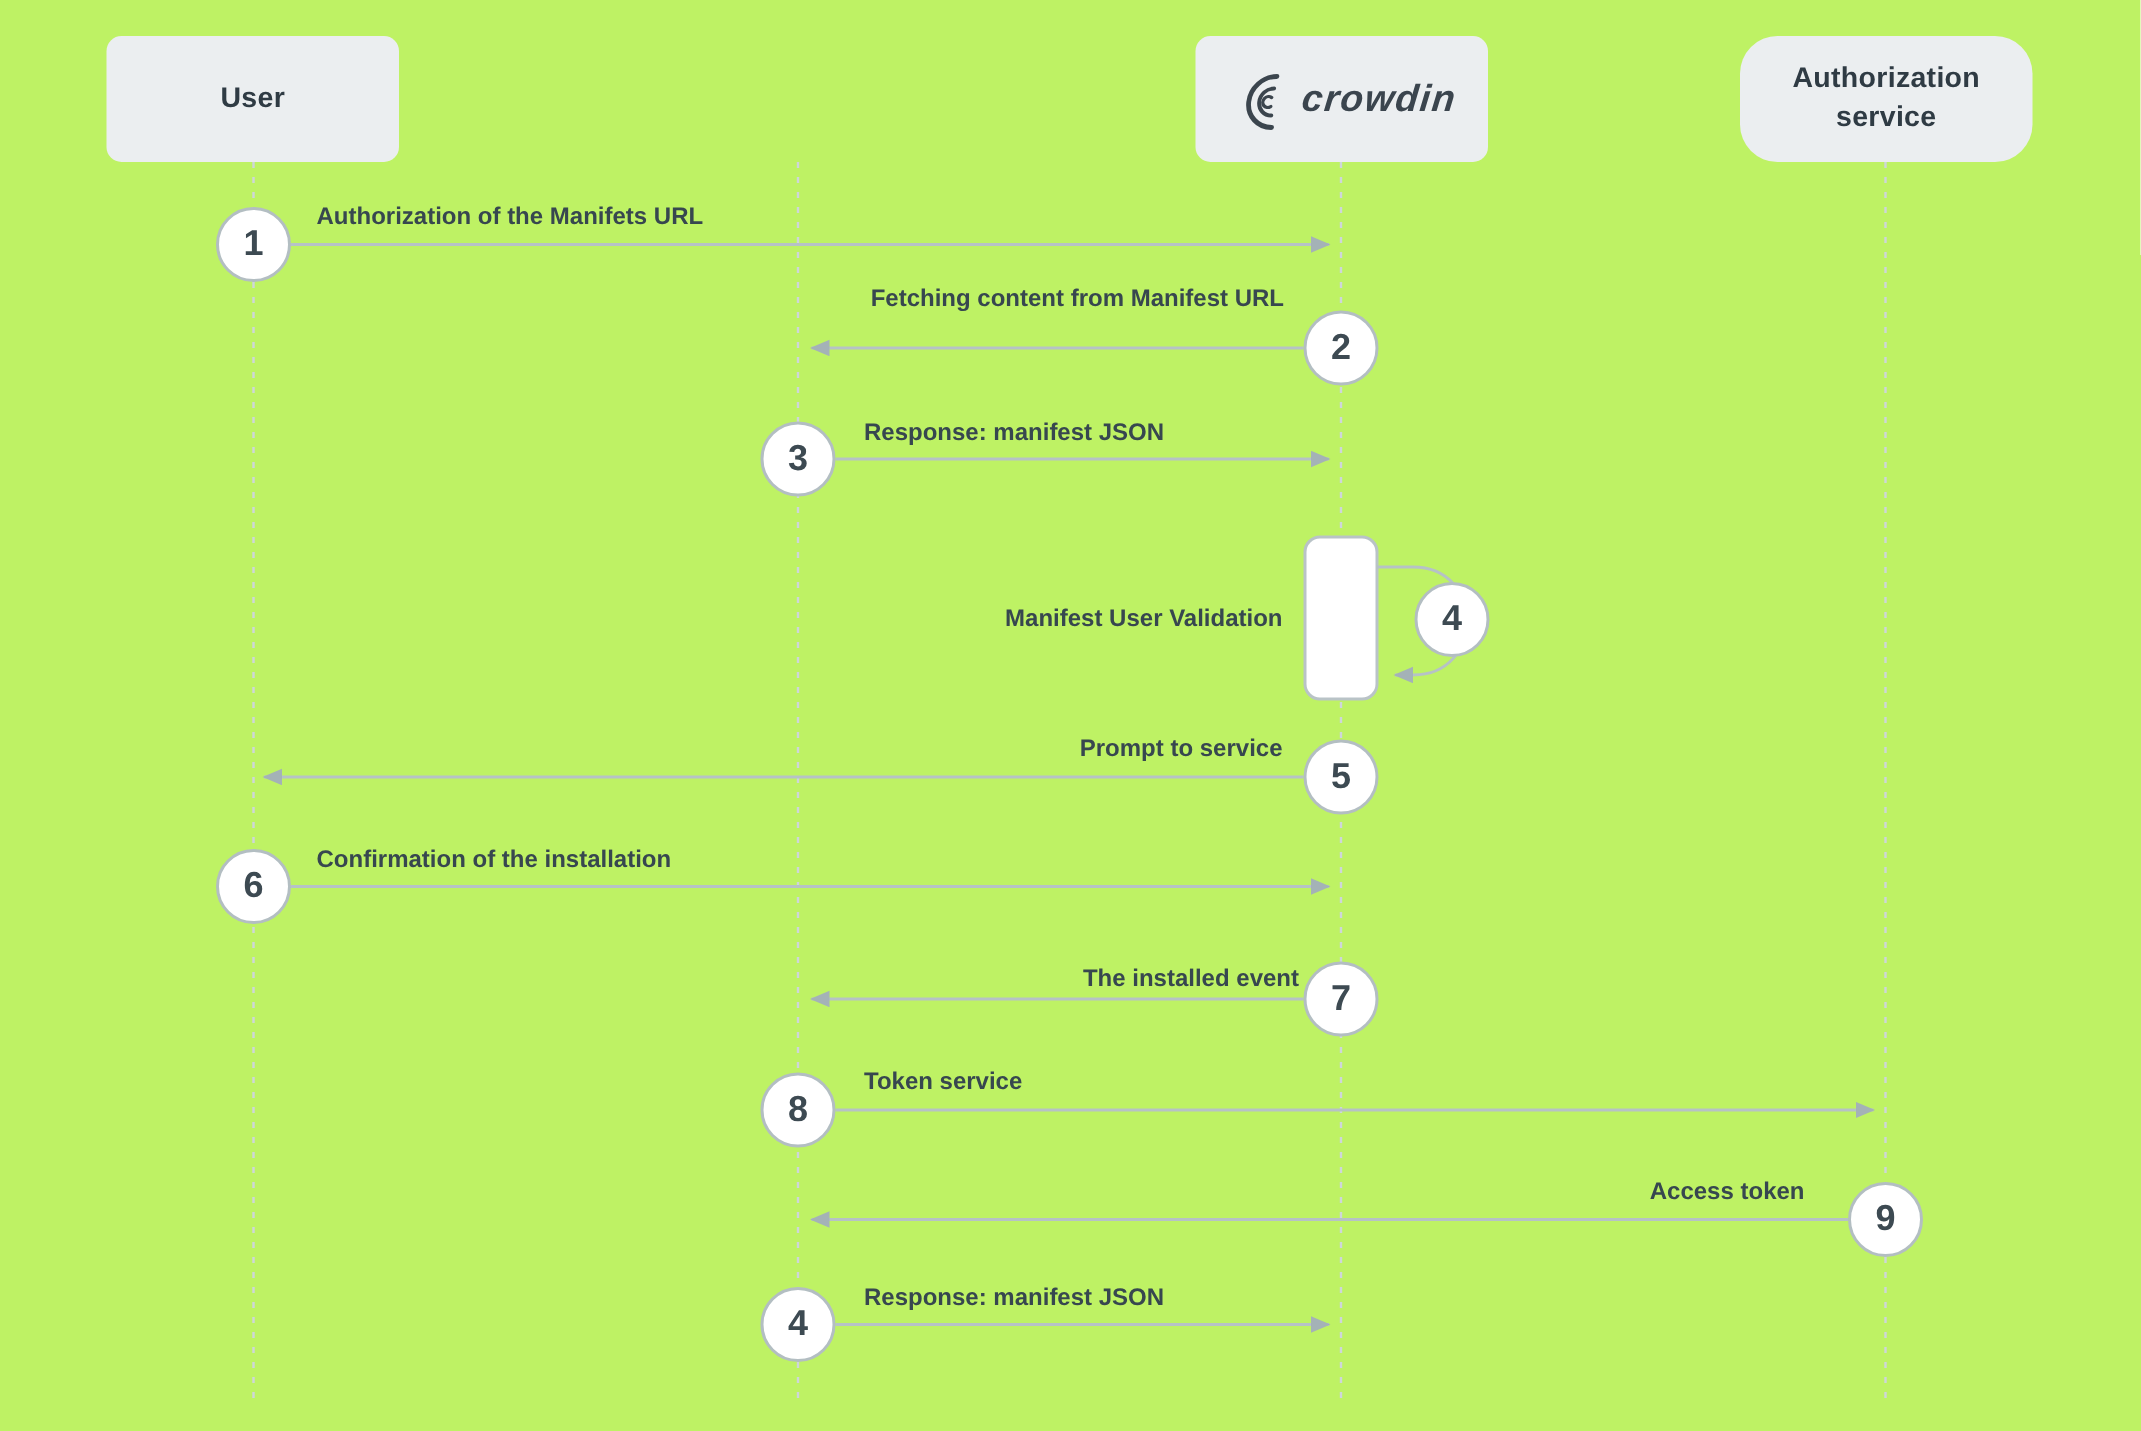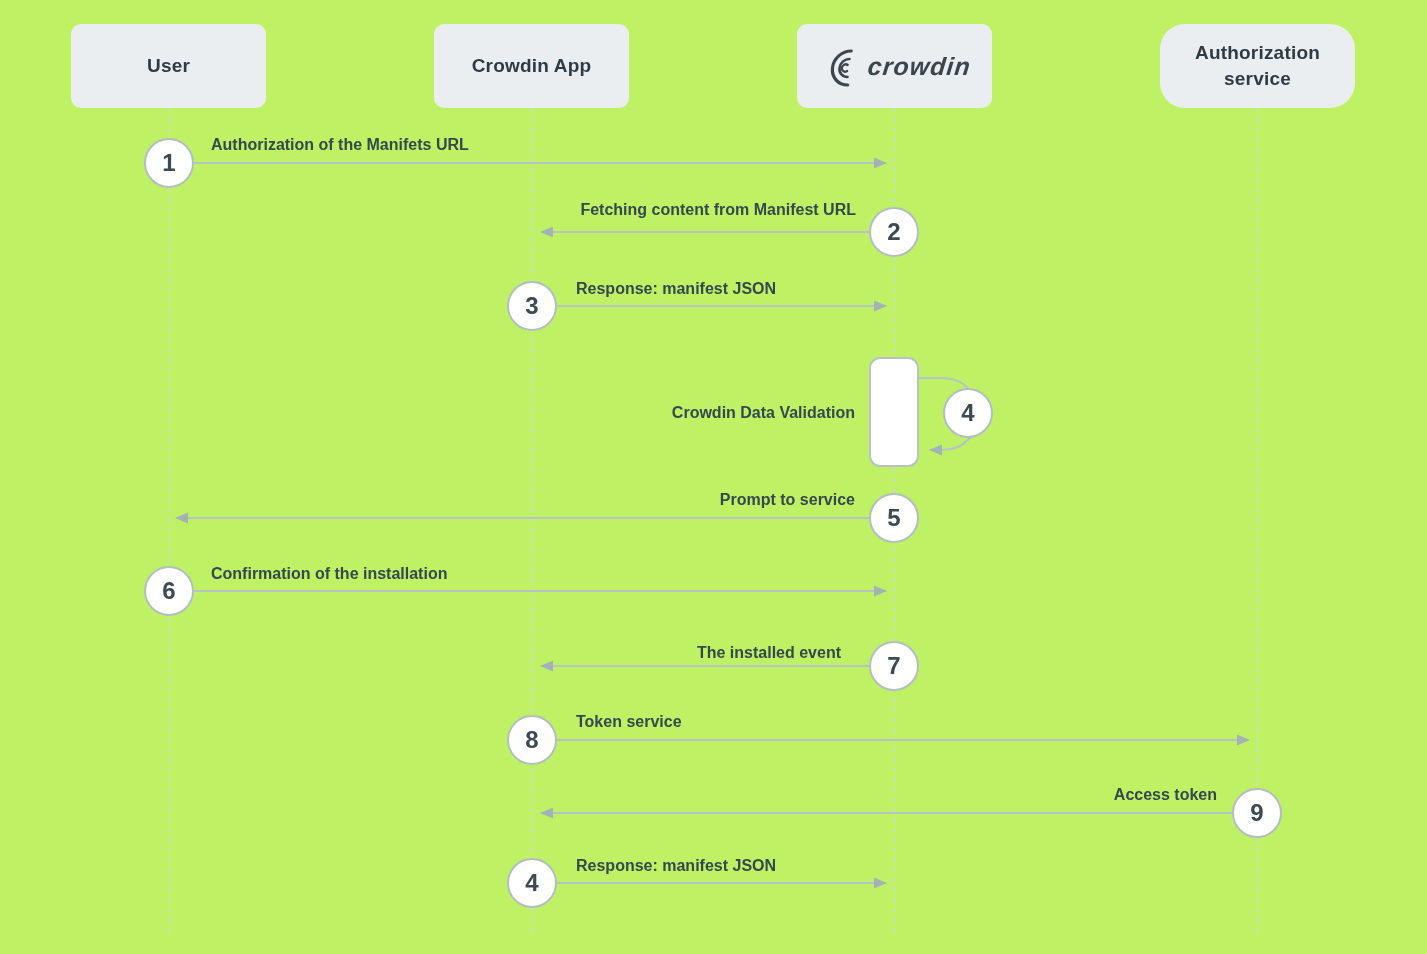--- a/index.html
+++ b/index.html
@@ -71,23 +71,20 @@
     </g>
 
     <rect x="870" y="358" width="48" height="108" rx="10" fill="#ffffff" stroke="#b9c3c7" stroke-width="2"></rect>
     <path d="M 918 378 L 942 378 C 990 378 990 450 942 450 L 930 450" fill="none" stroke="#b6c2c6" stroke-width="2" marker-end="url(#ah)"></path>
   </svg>
 
   <div class="actor-box" style="left:71px;">
     <div class="actor-label">User</div>
   </div>
 
-  <div class="actor-box" style="left:434px;">
-    <div class="actor-label">Crowdin App</div>
-  </div>
 
   <div class="actor-box" style="left:797px;">
     <div class="logo-wrap">
       <svg width="44" height="44" viewBox="0 0 44 44">
         <g fill="none" stroke="#3b454e" stroke-linecap="round" transform="skewX(-6)">
           <path d="M 34 7  A 15.5 15.5 0 1 0 34 41" stroke-width="3.2"></path>
           <path d="M 33 15 A 8.5 8.5 0 1 0 33 33" stroke-width="2.6"></path>
           <path d="M 32 21 A 3.6 3.6 0 1 0 32 27" stroke-width="2.2"></path>
         </g>
       </svg>
@@ -104,23 +101,23 @@
   <div class="step-circle" style="left:507px;top:281px;">3</div>
   <div class="step-circle" style="left:943px;top:388px;">4</div>
   <div class="step-circle" style="left:869px;top:493px;">5</div>
   <div class="step-circle" style="left:144px;top:566px;">6</div>
   <div class="step-circle" style="left:869px;top:641px;">7</div>
   <div class="step-circle" style="left:507px;top:715px;">8</div>
   <div class="step-circle" style="left:1232px;top:788px;">9</div>
   <div class="step-circle" style="left:507px;top:858px;">4</div>
 
   <div class="msg-label" style="left:211px;top:135px;">Authorization of the Manifets URL</div>
-  <div class="msg-label" style="right:571px;top:200px;margin-left:40px;">Fetching content from Manifest URL</div>
+  <div class="msg-label" style="right:571px;top:190px;margin-left:40px;">Fetching content from Manifest URL</div>
   <div class="msg-label" style="left:576px;top:279px;">Response: manifest JSON</div>
-  <div class="msg-label" style="right:572px;top:403px;">Crowdin Data Validation</div>
+  <div class="msg-label" style="right:572px;top:403px;">Manifest User Validation</div>
   <div class="msg-label" style="right:572px;top:490px;">Prompt to service</div>
   <div class="msg-label" style="left:211px;top:564px;">Confirmation of the installation</div>
-  <div class="msg-label" style="right:586px;top:643px;text-align:right;">The installed event</div>
+  <div class="msg-label" style="right:561px;top:643px;text-align:right;">The installed event</div>
   <div class="msg-label" style="left:576px;top:712px;">Token service</div>
-  <div class="msg-label" style="right:210px;top:785px;margin-left:16px;">Access token</div>
+  <div class="msg-label" style="right:224px;top:785px;margin-left:16px;">Access token</div>
   <div class="msg-label" style="left:576px;top:856px;">Response: manifest JSON</div>
 
 </div>
 
 </body></html>

